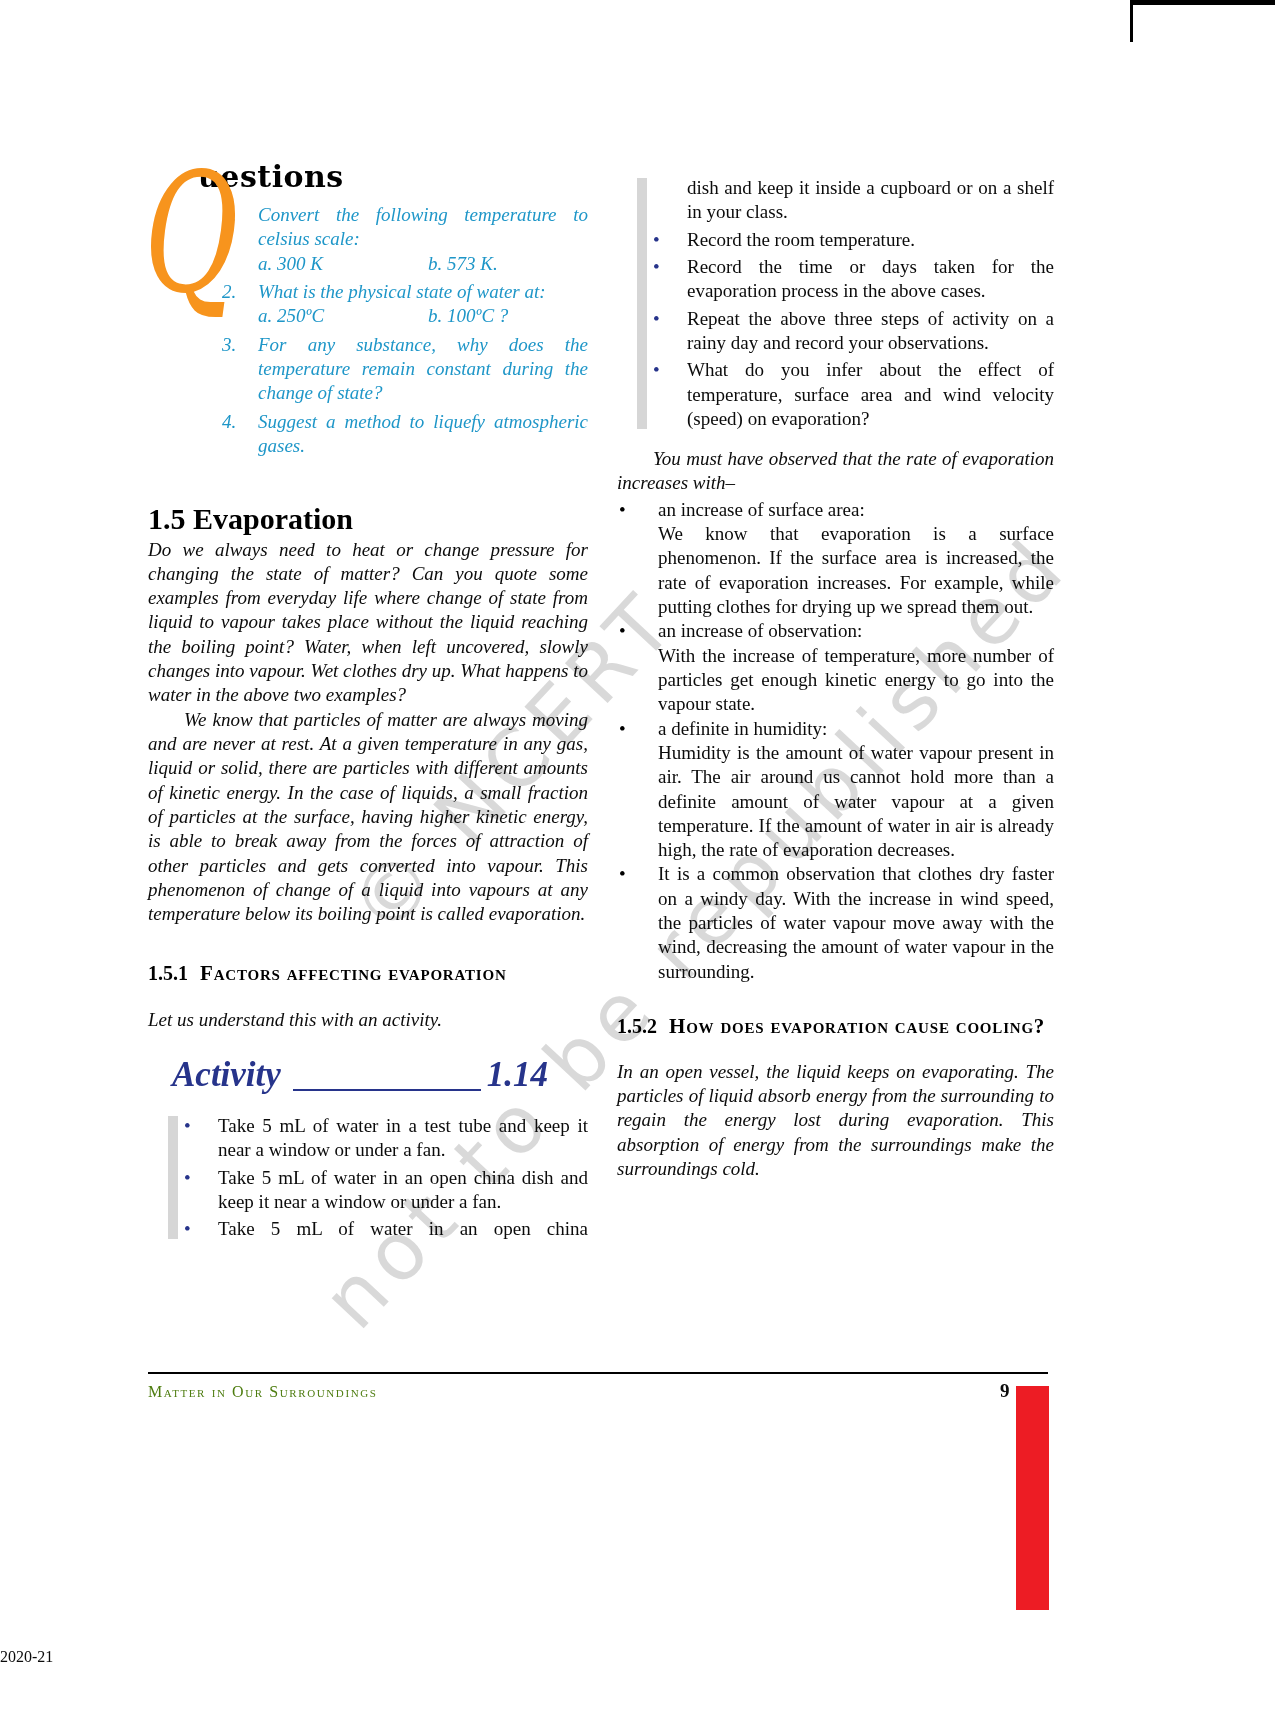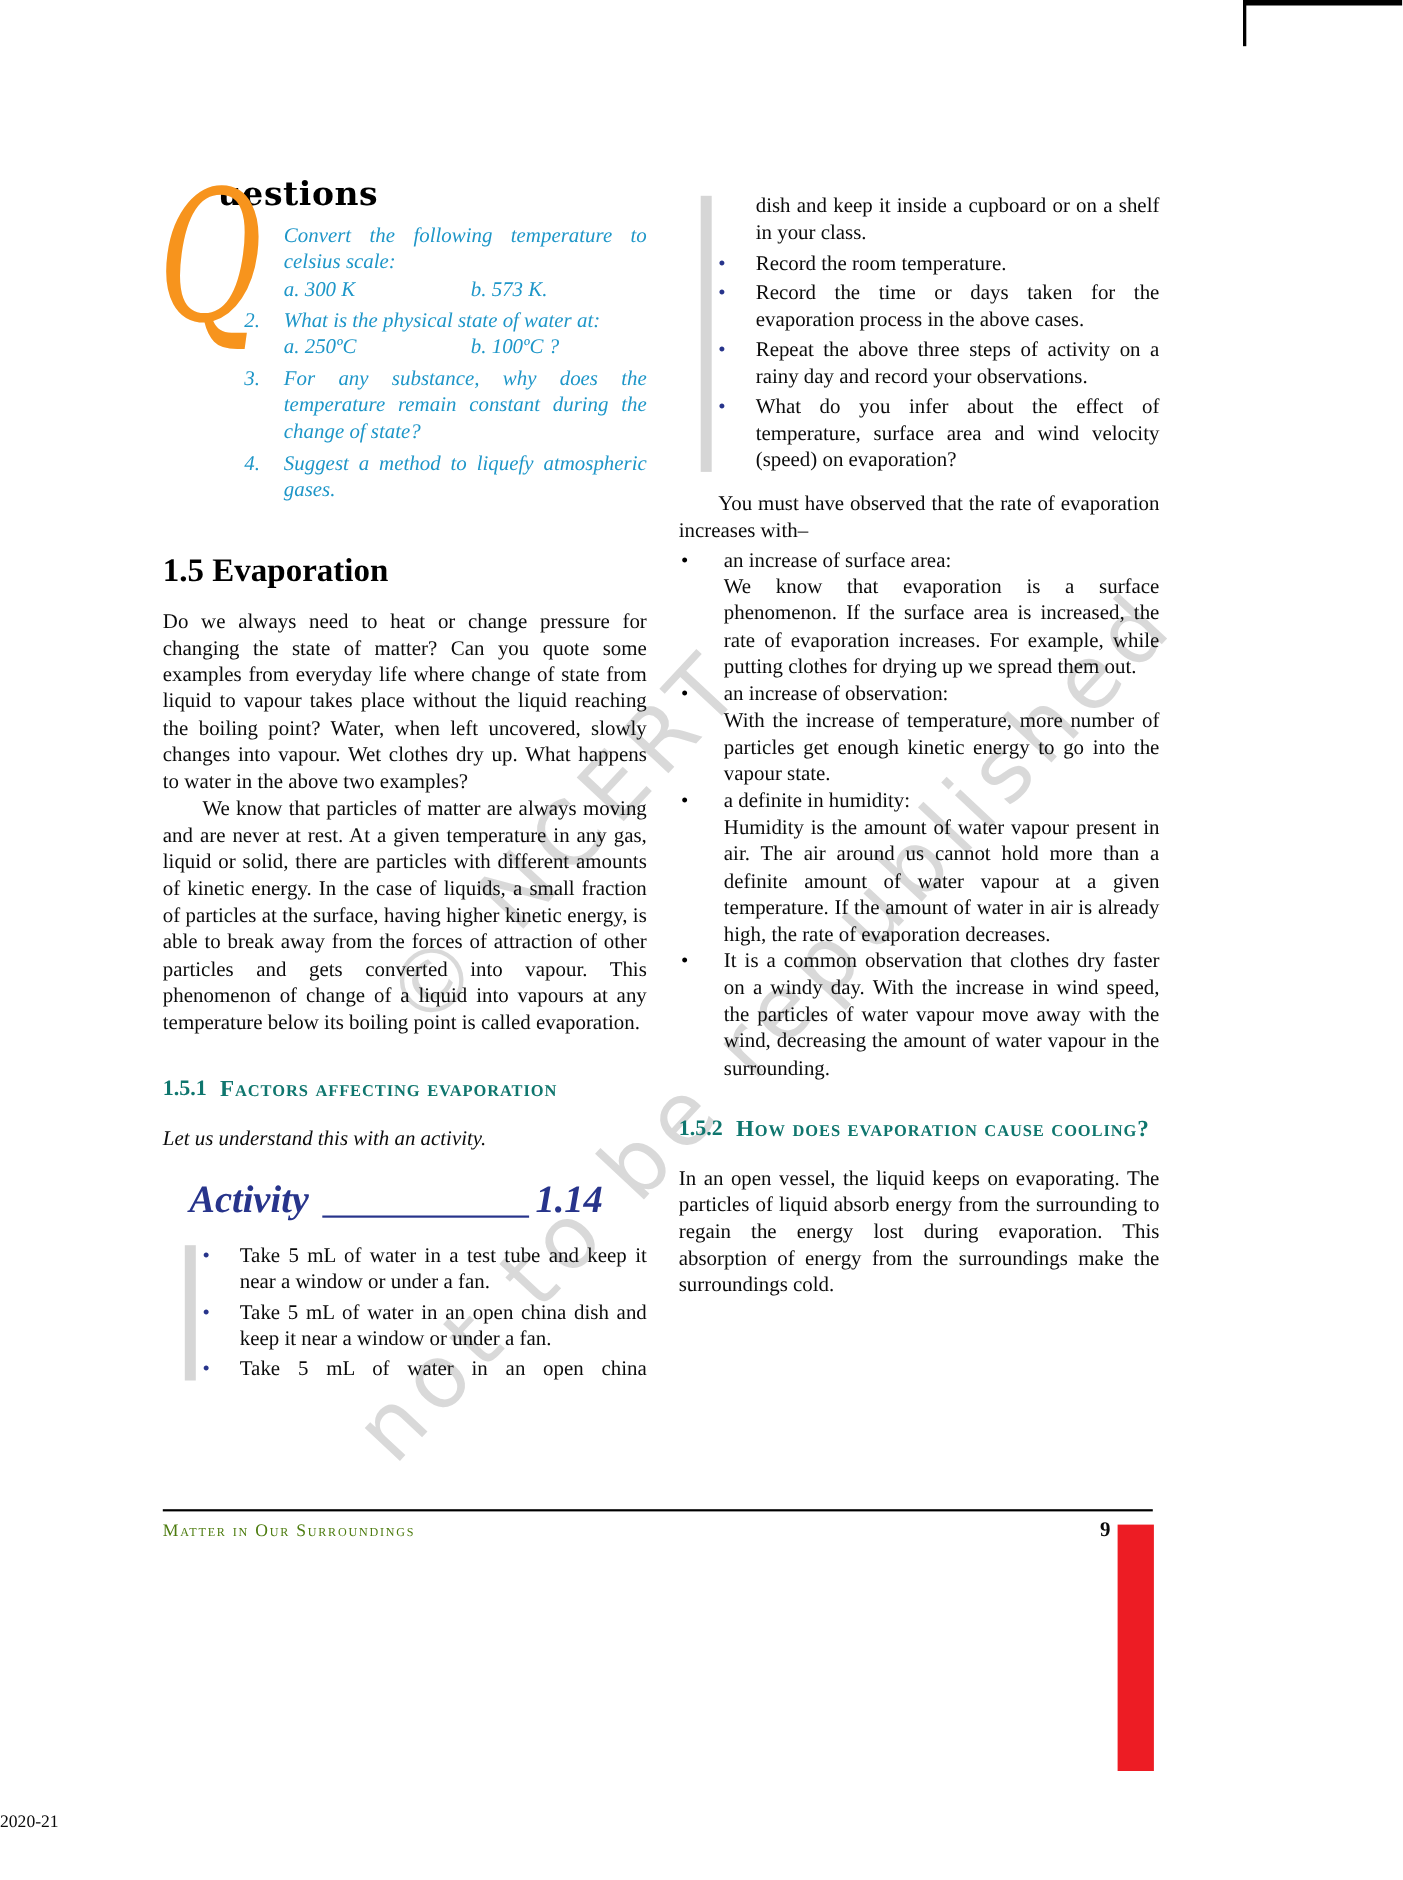--- a/index.html
+++ b/index.html
@@ -14,41 +14,41 @@
 
   
   .corner-mark{position:absolute;top:0;right:0;width:142px;height:37px;z-index:2;
                border-left:3px solid #000;border-top:5px solid #000;}
 
   
   .col{position:absolute;top:160px;z-index:1;font-size:19px;line-height:1.28;}
   .col-left{left:148px;width:440px;}
   .col-right{left:617px;width:437px;}
   p{margin:0;}
-  .just{text-align:justify;}
+  .just{text-align:justify;font-style:italic;}
   .indent{text-indent:36px;}
 
   
   .questions{position:relative;padding-left:74px;min-height:318px;}
   .dropcap{position:absolute;left:-4px;top:-20px;font-family:"DejaVu Serif",serif;
            font-style:italic;font-size:165px;line-height:1.15;color:#F7941D;
            transform:scaleX(0.70);transform-origin:left top;}
   .q-title{margin:0 0 10px -24px;font-family:"DejaVu Serif",serif;font-weight:bold;
            font-size:30px;line-height:1.1;color:#000000;letter-spacing:0.5px;}
   .q-list{list-style:none;margin:0;padding:0;color:#1E96C8;font-style:italic;}
   .q-item{display:flex;margin-bottom:4px;}
   .q-num{flex:0 0 36px;}
   .q-body{flex:1;display:block;}
   .q-text{display:block;text-align:justify;}
   .q-opts{display:flex;}
   .q-opt-a{width:170px;}
 
   
-  .h-evap{margin:22px 0 16px;font-size:30px;font-weight:bold;color:#000;line-height:1.25;}
-  .h-sub{display:flex;margin:30px 0 0;font-weight:bold;color:#0f766e;justify-content:flex-end;}
+  .h-evap{margin:22px 0 0;font-size:30px;font-weight:bold;color:#000;line-height:1.25;}
+  .h-sub{display:flex;margin:30px 0 0;font-weight:bold;color:#000000;justify-content:flex-end;}
   .h-sub .num{flex:0 0 auto;margin-right:12px;font-size:20px;line-height:1.6;}
   .h-sub .title{flex:1;font-variant:small-caps;font-size:21px;letter-spacing:0.8px;line-height:1.6;}
   .intro{margin-top:18px;font-style:italic;}
 
   
   .activity-head{display:flex;align-items:baseline;margin:20px 40px 0 24px;
                  color:#27348B;font-weight:bold;font-style:italic;font-size:35px;line-height:1.3;}
   .activity-rule{flex:1;align-self:flex-end;margin:0 6px 7px 12px;border-bottom:2px solid #27348B;height:1px;}
   .act-block{position:relative;padding-left:70px;margin-top:16px;}
   .act-bar{position:absolute;left:20px;top:2px;bottom:2px;width:10px;background:#D6D6D6;}

